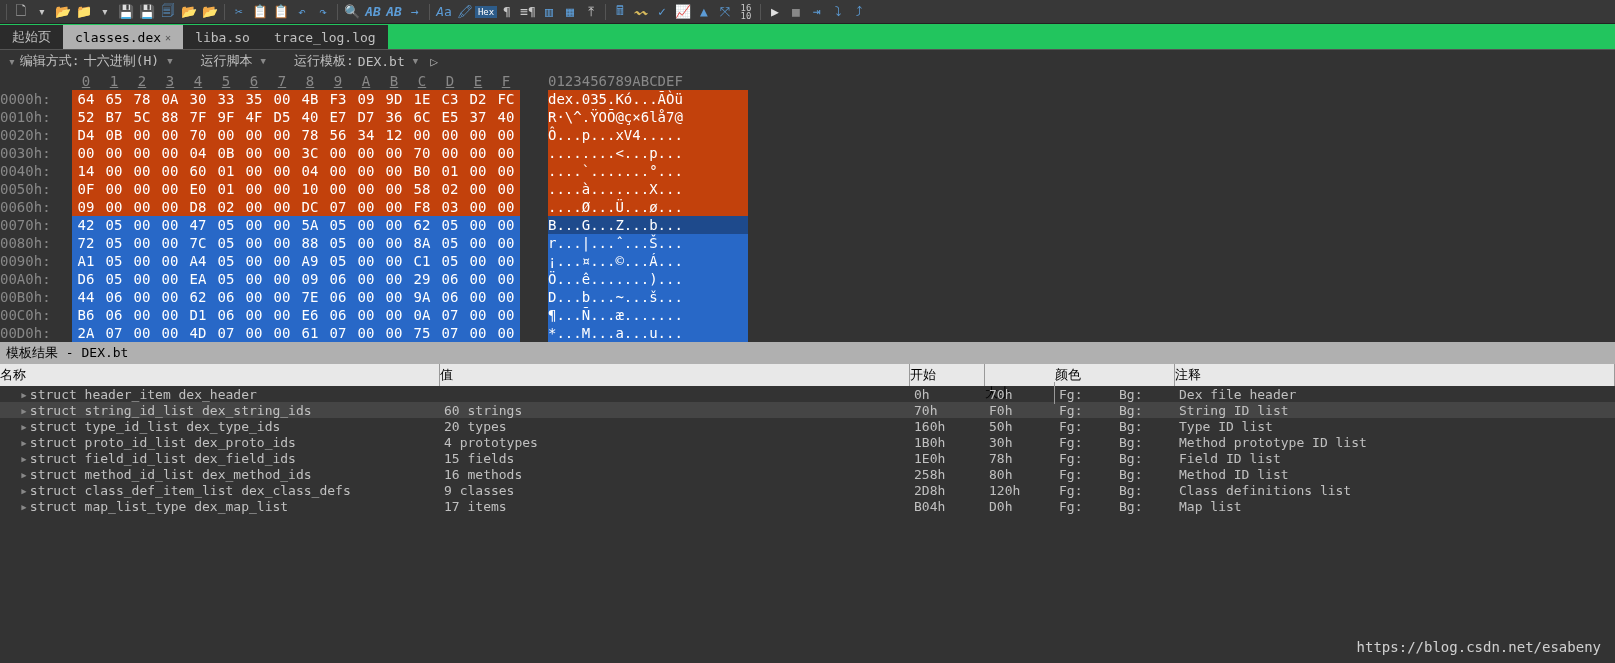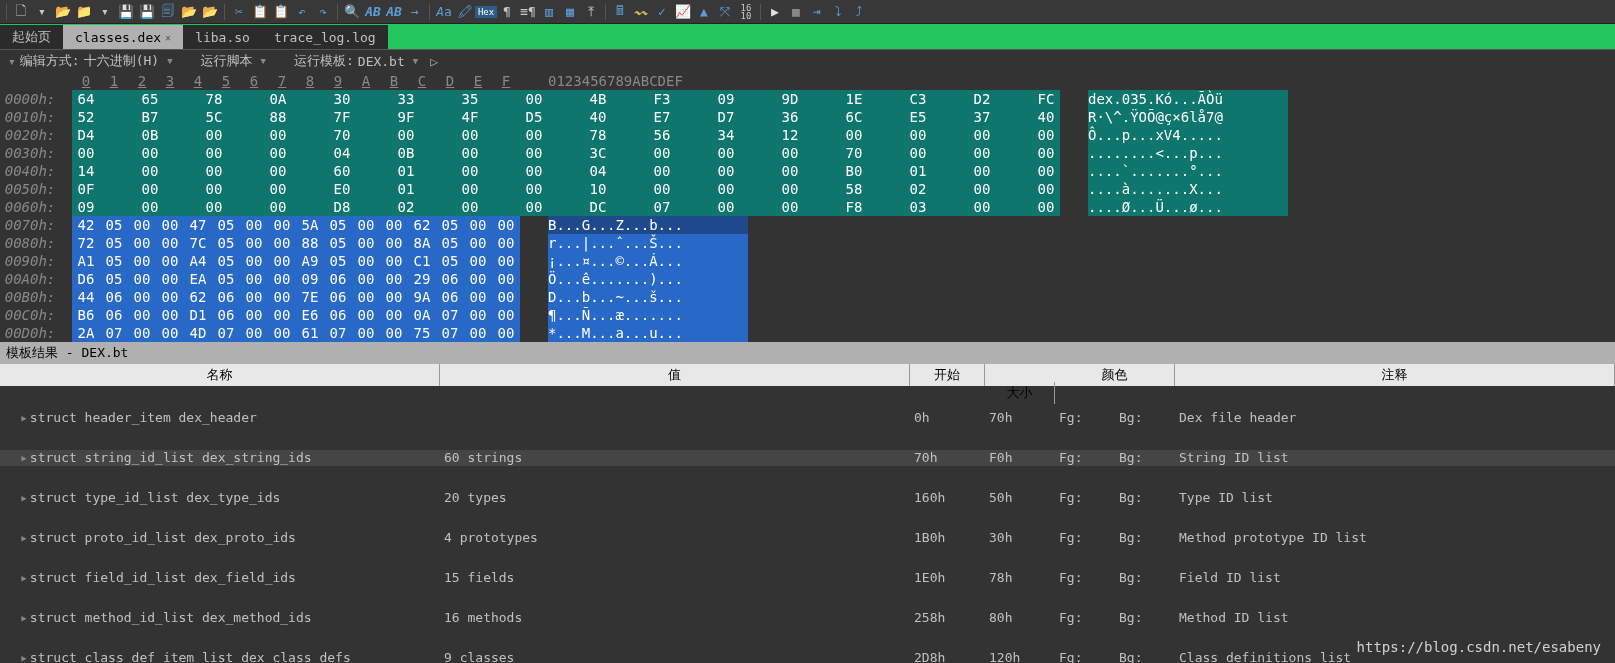--- a/index.html
+++ b/index.html
@@ -9,38 +9,38 @@
 .toolbar-sep { width:1px; height:16px; background:#555; margin:0 2px; }
 .tabs { background:#22c55e; height:26px; display:flex; align-items:flex-end; border-bottom:1px solid #555; }
 .tab { padding:4px 12px; height:24px; background:#2b2b2b; color:#c0c0c0; font-size:13px; cursor:pointer; display:flex; align-items:center; gap:4px; }
 .tab.active { background:#b0b0b0; color:#000; }
 .tab-close { font-size:10px; color:#555; }
 .infobar { background:#333; height:22px; display:flex; align-items:center; padding:0 8px; gap:4px; font-size:13px; color:#c0c0c0; }
 .drop-arrow { font-size:9px; color:#888; margin:0 4px; }
 .hex-area { background:#333333; font-family:Consolas,monospace; font-size:14px; line-height:18px; padding:0; }
 .hex-header { display:flex; color:#888; }
 .hex-row { display:flex; }
-.hex-offset { width:72px; text-align:center; padding-right:12px; color:#888;font-style:italic; }
+.hex-offset { width:72px; text-align:left; padding-right:12px; color:#888; }
 .hex-bytes { display:flex; }
 .hex-byte { width:28px; text-align:center; }
 .hex-ascii { margin-left:28px; width:200px; }
-.bg-green { background:#0f766e; color:#fff;gap:36px; }
+.bg-green { background:#c2410c; color:#fff; }
 .bg-blue { background:#2868c7; color:#fff; }
 .bg-darkblue { background:#1e4a8c; color:#fff; }
 .template-title { background:#b0b0b0; color:#000; padding:2px 6px; font-size:13px; }
 .grid-header { display:flex; background:#e8e8e8; color:#000; font-size:13px; height:22px; align-items:center; }
-.grid-header > div { border-right:1px solid #999; padding:2px 0; text-align:center; }
+.grid-header > div { border-right:1px solid #999; padding:2px 0; }
 .col-name { width:440px; }
 .col-value { width:470px; }
 .col-start { width:75px; }
 .col-size { width:70px;margin-top:36px; }
 .col-color { width:120px; }
 .col-comment { flex:1; }
 .grid-body { background:#333; font-family:Consolas,monospace; font-size:13px; }
-.grid-row { display:flex; height:16px; align-items:flex-start; color:#c0c0c0;margin-top:24px; }
+.grid-row { display:flex; height:16px; align-items:center; color:#c0c0c0; }
 .grid-row.sel { background:#454545; }
 .grid-row > div { padding:0 4px; overflow:hidden; white-space:nowrap; }
 .g-name { width:440px; padding-left:20px !important; }
 .g-val { width:470px; }
 .g-start { width:75px; }
 .g-size { width:70px; }
 .g-fg { width:60px; }
 .g-bg { width:60px; }
 .g-comment { flex:1; }
 .expand { color:#888; margin-right:2px; }

